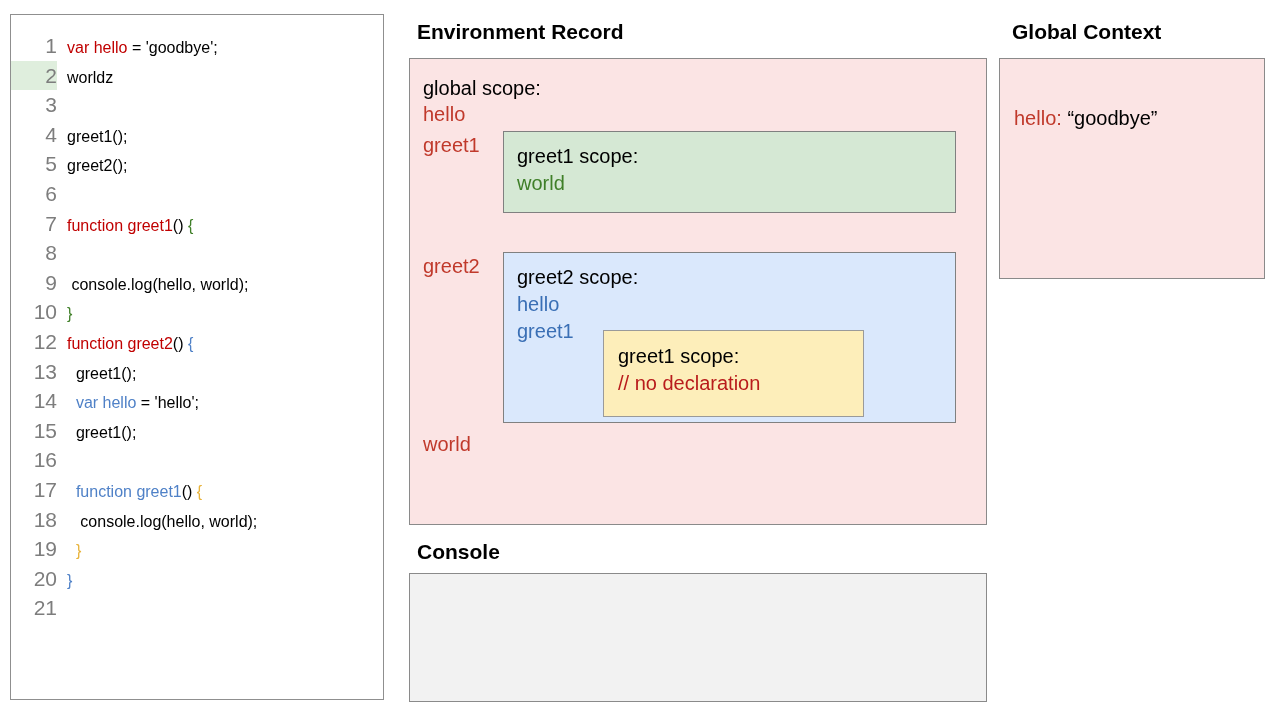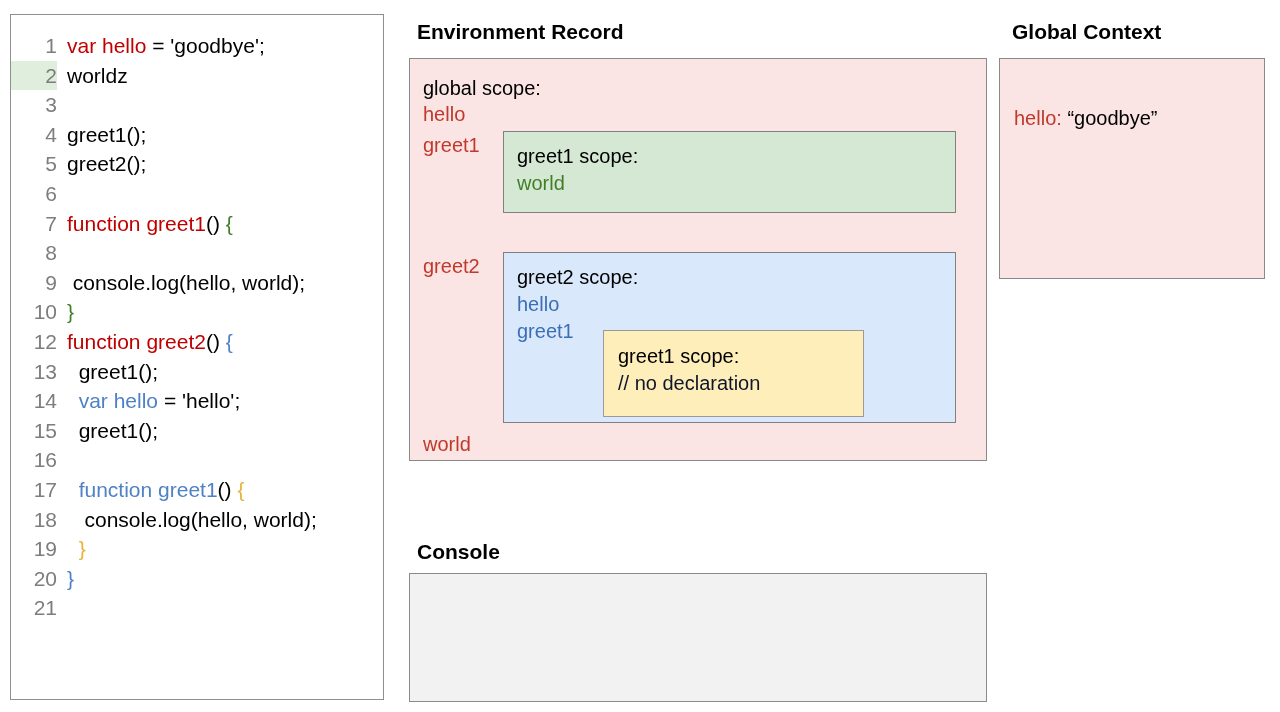--- a/index.html
+++ b/index.html
@@ -49,21 +49,21 @@
     font-size: 21px;
     padding-right: 0px;
     box-sizing: border-box;
   }
   .ln.hl {
     background: #dfeedd;
   }
   .code-text {
     padding-left: 10px;
     color: #000000;
-    font-size: 21px;
+    font-size: 16px;
     text-align: center;
   }
   .t-red    { color: #c00000; }
   .t-green  { color: #3f7f28; }
   .t-blue   { color: #4f81c7; }
   .t-yellow { color: #e8b33a; }
   .t-black  { color: #000000; }
 
   
   .section-title {
@@ -76,21 +76,21 @@
   #env-title     { left: 417px; top: 20px; }
   #global-title  { left: 1012px; top: 20px; }
   #console-title { left: 417px; top: 540px; }
 
   
   #env-box {
     position: absolute;
     left: 409px;
     top: 58px;
     width: 578px;
-    height: 403px;
+    height: 467px;
     box-sizing: border-box;
     border: 1.5px solid #8a8a8a;
     background: #fbe4e4;
   }
   .scope-line {
     position: absolute;
     font-size: 20px;
     line-height: 26px;
     white-space: nowrap;
   }
@@ -154,21 +154,21 @@
     box-sizing: border-box;
     border: 1.5px solid #9a9a9a;
     background: #fdeeba;
   }
   #greet1-nested-title {
     position: absolute; left: 14px; top: 14px;
     font-size: 20px; color: #000000; white-space: nowrap;
   }
   #greet1-nested-note {
     position: absolute; left: 14px; top: 41px;
-    font-size: 20px; color: #0f172a; white-space: nowrap;
+    font-size: 20px; color: #b91c1c; white-space: nowrap;
   }
 
   
   #console-box {
     position: absolute;
     left: 409px;
     top: 573px;
     width: 578px;
     height: 129px;
     box-sizing: border-box;

